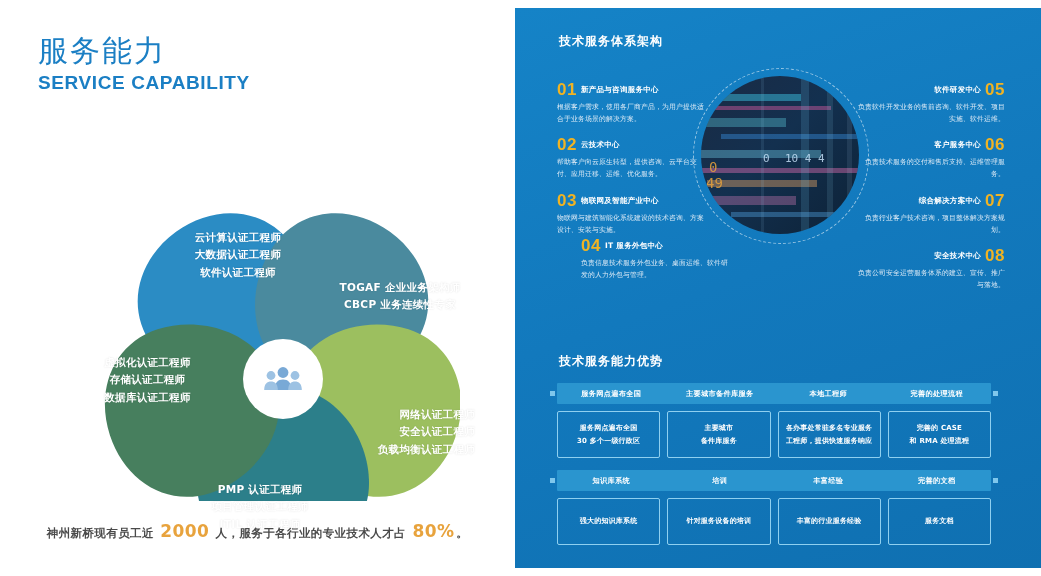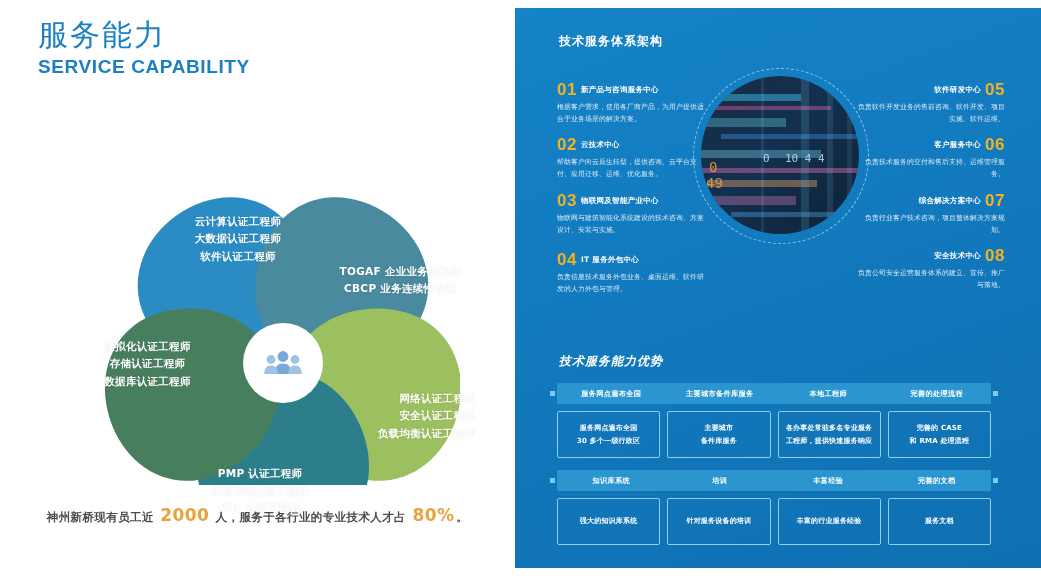--- a/index.html
+++ b/index.html
@@ -3,21 +3,21 @@
 <meta charset="utf-8">
 <style>
   html,body{margin:0;padding:0;}
   body{
     width:1041px;height:576px;
     background:#ffffff;
     font-family:"Liberation Sans","DejaVu Sans",sans-serif;
     overflow:hidden;position:relative;
   }
   
-  #left-panel{position:absolute;left:0;top:0;width:515px;height:552px;background:#ffffff;}
+  #left-panel{position:absolute;left:0;top:16px;width:515px;height:552px;background:#ffffff;}
 
   #heading-block{position:absolute;left:38px;top:18px;}
   #heading-cn{font-size:30px;font-weight:400;color:#1b7fc4;letter-spacing:2px;line-height:1.15;
     font-family:"DejaVu Sans","Liberation Sans",sans-serif;}
   #heading-en{font-size:19px;font-weight:bold;color:#1b7fc4;letter-spacing:0.6px;margin-top:3px;
     font-family:"Liberation Sans",sans-serif;}
 
   #flower{position:absolute;left:40px;top:95px;width:420px;height:390px;}
   #flower svg{display:block;}
 
@@ -43,21 +43,21 @@
   #caption .big{color:#e8a33d;font-size:17px;font-weight:bold;padding:0 2px;}
 
   
   #right-panel{position:absolute;left:515px;top:8px;width:610px;height:560px;
     background:#1279bd;
     background:linear-gradient(160deg,#1583c7 0%,#1279bd 45%,#0f6fb0 100%);}
 
   .sec-title{position:absolute;color:#ffffff;font-size:12px;font-weight:bold;letter-spacing:1px;
     font-family:"DejaVu Sans","Liberation Sans",sans-serif;}
   #arch-title{left:44px;top:25px;}
-  #adv-title{left:44px;top:345px;font-style:italic;}
+  #adv-title{left:44px;top:345px;}
 
   #arch-area{position:absolute;left:0;top:60px;width:518px;height:250px;}
 
   .arch-item{position:absolute;width:148px;}
   .arch-item .num{
     font-size:17px;font-weight:bold;color:#f0b323;letter-spacing:0.5px;
     font-family:"Liberation Sans",sans-serif;display:inline-block;vertical-align:middle;
   }
   .arch-item .name{
     font-size:7.5px;font-weight:bold;color:#ffffff;display:inline-block;vertical-align:middle;
@@ -66,21 +66,21 @@
   }
   .arch-item .desc{
     font-size:6.8px;color:#dceaf6;line-height:1.75;margin-top:2px;letter-spacing:0.2px;
     font-family:"DejaVu Sans","Liberation Sans",sans-serif;
   }
   .arch-item.left{left:42px;text-align:left;}
   .arch-item.right{right:28px;text-align:right;margin-left:24px;}
   .arch-item.left .head{text-align:left;}
   .arch-item.right .head{text-align:right;}
 
-  #a-01{top:12px;} #a-02{top:67px;} #a-03{top:123px;} #a-04{top:182px;}
+  #a-01{top:12px;} #a-02{top:67px;} #a-03{top:123px;} #a-04{top:168px;margin-left:24px;}
   #a-05{top:12px;} #a-06{top:67px;} #a-07{top:123px;} #a-08{top:178px;}
 
   #photo-circle{position:absolute;left:186px;top:8px;width:158px;height:158px;border-radius:50%;
     overflow:hidden;}
   #dashed-ring{position:absolute;left:178px;top:0px;width:174px;height:174px;border-radius:50%;
     border:1px dashed rgba(255,255,255,0.55);}
 
   
   #adv-area{position:absolute;left:42px;top:375px;width:434px;}
   .adv-block{margin-bottom:12px;position:relative;}

